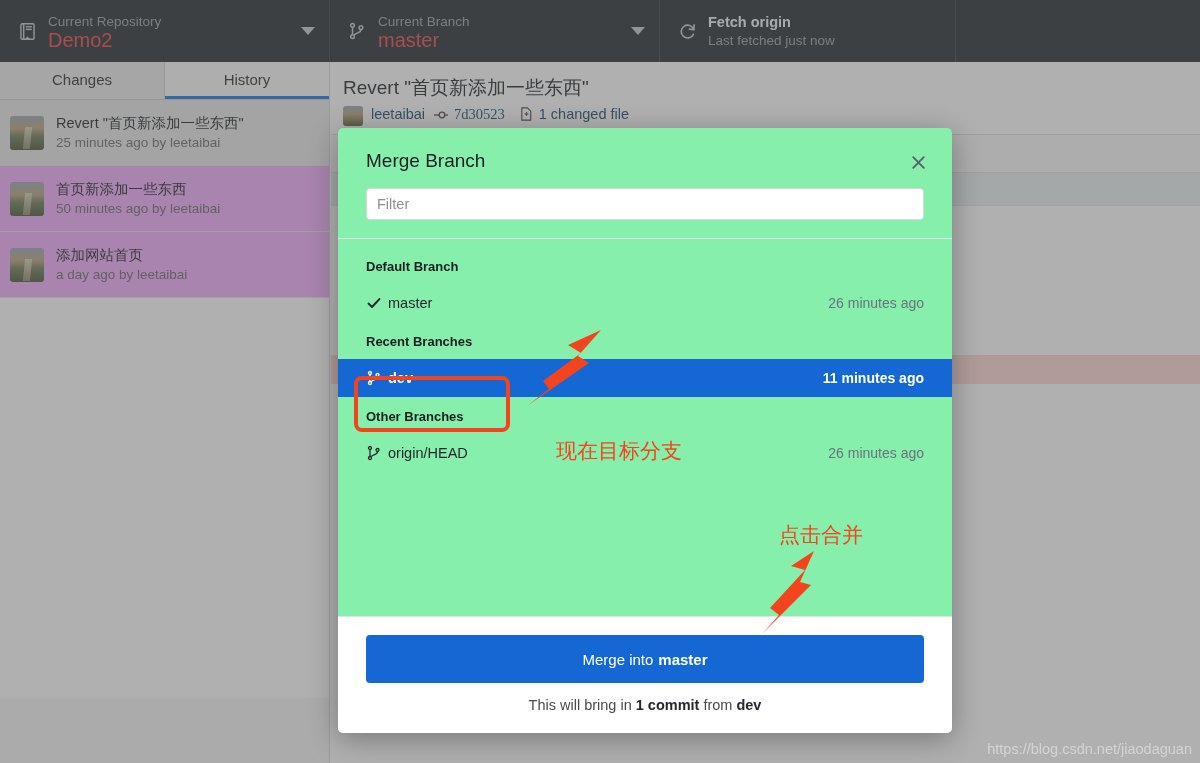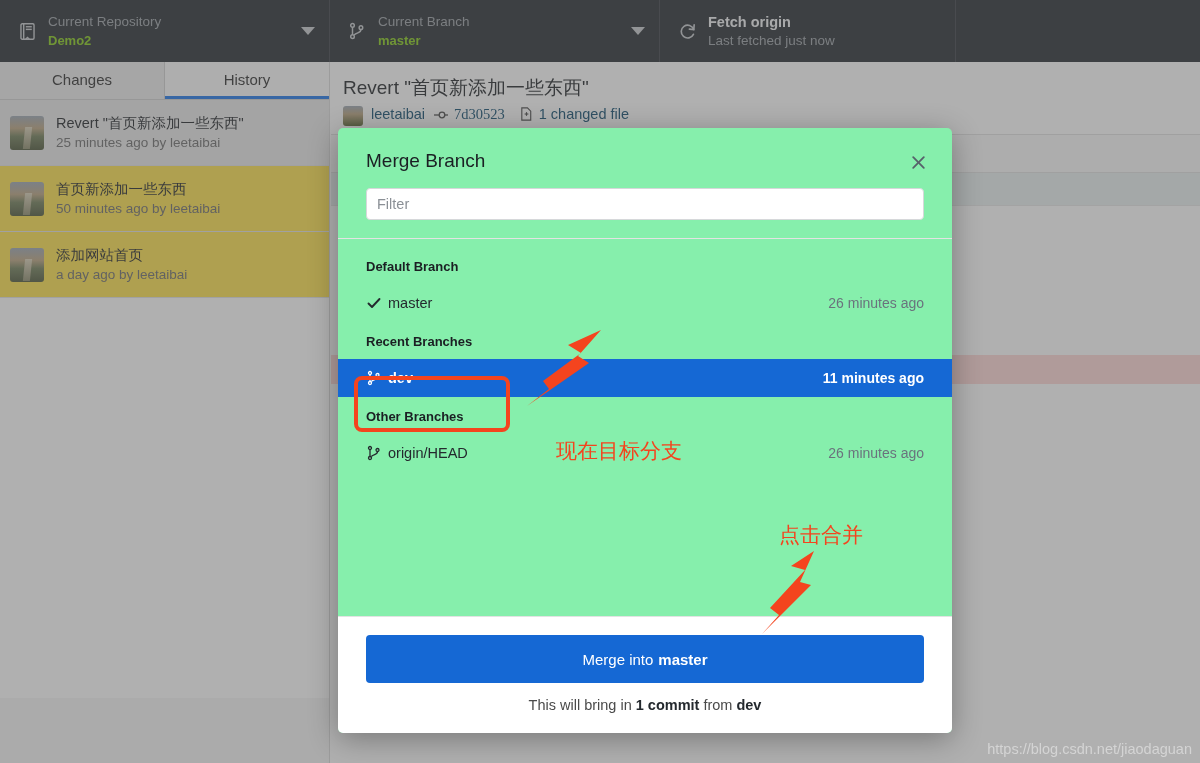--- a/index.html
+++ b/index.html
@@ -37,21 +37,21 @@
     color: #c5c9cd;
     display: flex; align-items: center; justify-content: center;
     margin-right: 8px;
   }
   .tb-text { display: flex; flex-direction: column; justify-content: center; flex: 1; min-width: 0;}
   .tb-label {
     font-size: 13.5px; color: #9aa0a6; line-height: 18px;
     white-space: nowrap; overflow: hidden; text-overflow: ellipsis;
   }
   .tb-value {
-    font-size: 13px; color: #84cc16; font-weight: bold; line-height: 19px;
+    font-size: 20px; color: #ef4444; font-weight: normal; line-height: 19px;
     white-space: nowrap; overflow: hidden; text-overflow: ellipsis;
   }
   .tb-caret {
     width: 0; height: 0;
     border-left: 7px solid transparent;
     border-right: 7px solid transparent;
     border-top: 8px solid #c5c9cd;
     margin-left: 8px;
   }
   .tb-fetch .tb-label { color: #f0f2f4; font-weight: bold; font-size: 14.5px; line-height: 19px;}
@@ -80,21 +80,21 @@
     background: #fbfbfb;
     border-bottom: 3px solid #1a73e8;
   }
   .tab-div { width: 1px; background: #d0d0d0; }
   .commit-list { background: #fff; }
   .commit-row {
     display: flex; align-items: center;
     height: 66px;
     padding: 0 10px;
     border-bottom: 1px solid #e3e3e3;
-    background: #fde047;
+    background: #f0abfc;
   }
   .commit-row.selected { background: #e8e8e8; }
   .avatar {
     width: 34px; height: 34px; min-width: 34px;
     border-radius: 3px; margin-right: 12px;
     background:
       linear-gradient(180deg, #9aa5b1 0%, #b9a27e 36%, #6d7b55 60%, #4a5336 100%);
     position: relative; overflow: hidden;
   }
   .avatar::after {

